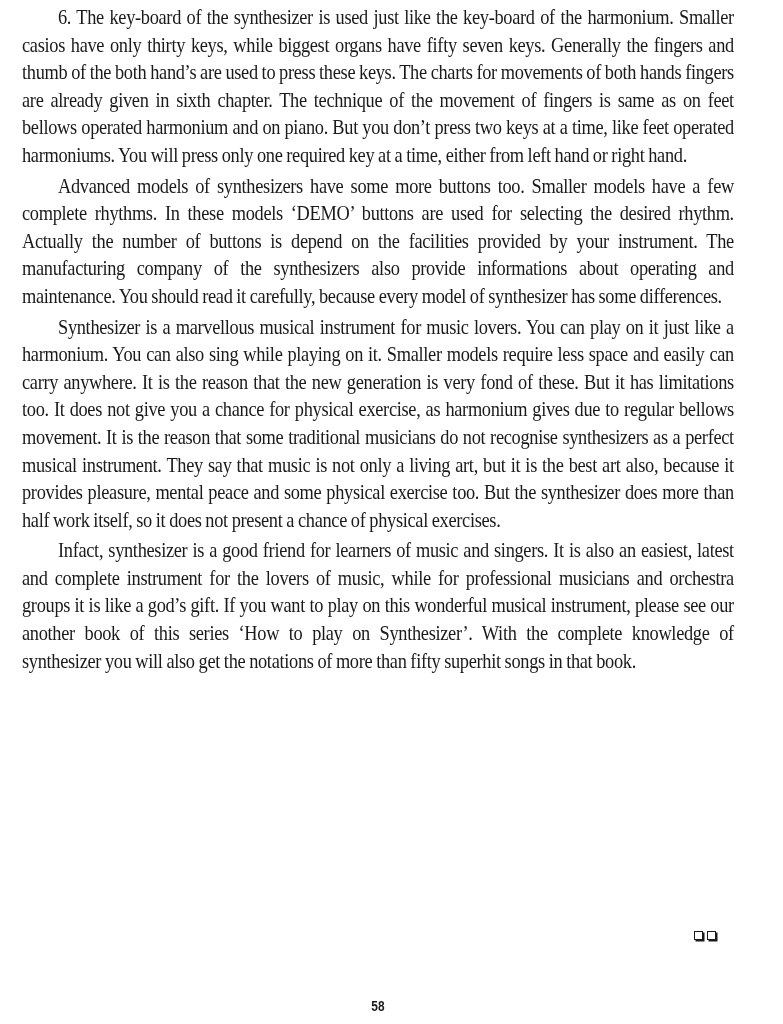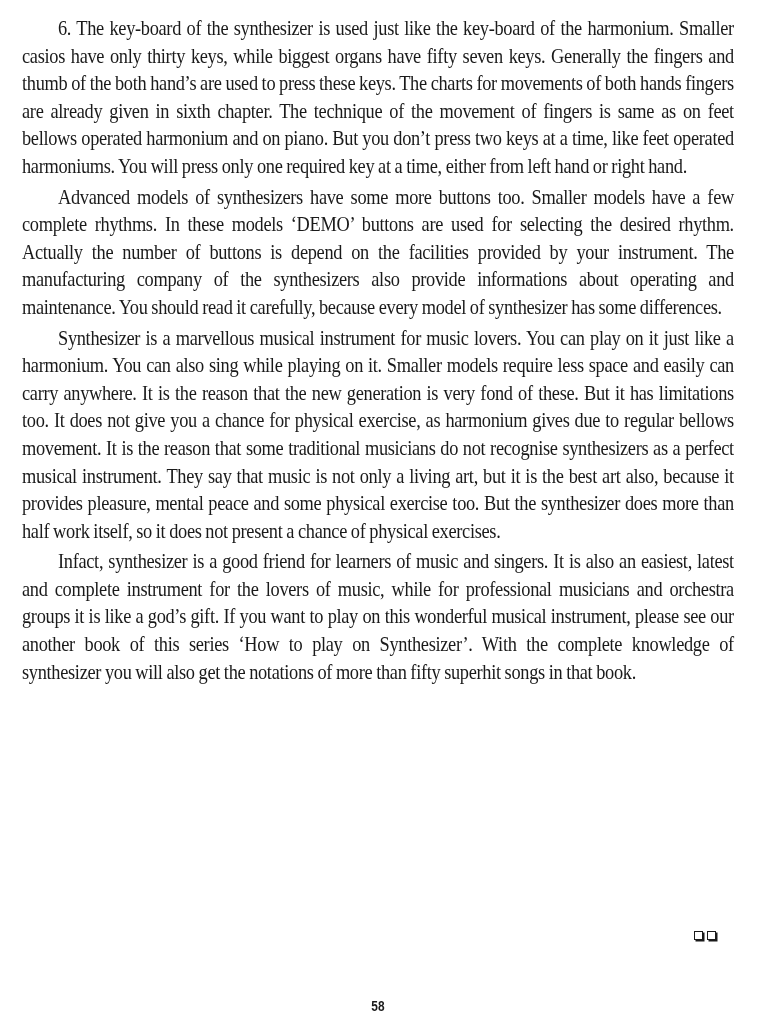--- a/index.html
+++ b/index.html
@@ -11,21 +11,21 @@
     width: 783px;
     height: 1024px;
     position: relative;
     overflow: hidden;
     color: #1a1a1a;
     font-family: "Liberation Serif", "DejaVu Serif", serif;
   }
   .page {
     position: absolute;
     left: 22px;
-    top: 15px;
+    top: 4px;
     width: 712px;
   }
   .para {
     margin: 0 0 3px 0;
     font-size: 20.4px;
     line-height: 27.6px;
     text-align: justify;
     text-align-last: left;
     text-indent: 40px;
     letter-spacing: -0.35px;

